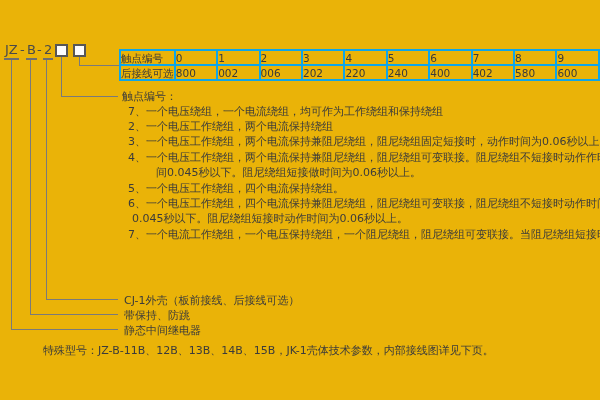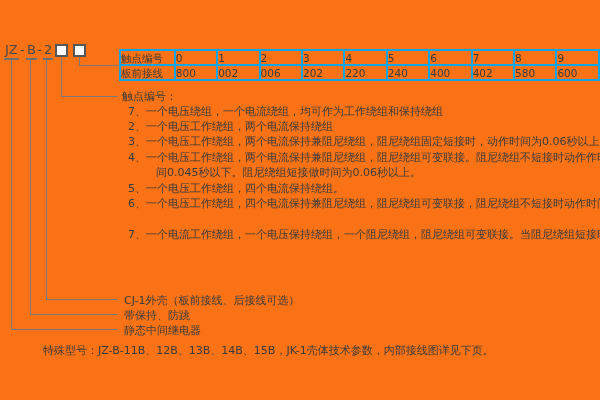--- a/index.html
+++ b/index.html
@@ -1,19 +1,19 @@
 <!DOCTYPE html>
 <html><head>
 <meta charset="utf-8">
 <style>
   html,body { margin:0; padding:0; }
   body { font-family:"DejaVu Sans", sans-serif; }
   .page {
     position:relative; width:600px; height:400px;
-    background:#f97316; overflow:hidden;
+    background:#eab308; overflow:hidden;
     color:#3b3b3b;
   }
   
   .mchar, .mdash {
     position:absolute; top:43px; font-size:13px; color:#4a4a4a;
     line-height:13px; letter-spacing:0;
   }
   .mchar { border-bottom:2px solid #6f6f6f; padding:0 1px 2px 1px; }
   .mbox {
     position:absolute; top:44px; width:9px; height:9px;
@@ -74,21 +74,21 @@
       <td>2</td>
       <td>3</td>
       <td>4</td>
       <td>5</td>
       <td>6</td>
       <td>7</td>
       <td>8</td>
       <td>9</td>
     </tr>
     <tr>
-      <td class="lab">板前接线</td>
+      <td class="lab">后接线可选</td>
       <td>800</td>
       <td>002</td>
       <td>006</td>
       <td>202</td>
       <td>220</td>
       <td>240</td>
       <td>400</td>
       <td>402</td>
       <td>580</td>
       <td>600</td>
@@ -97,20 +97,21 @@
     </table>
 
   <div class="txt" style="left:122px;top:90px">触点编号：</div>
   <div class="txt" style="left:128px;top:105px">7、一个电压绕组，一个电流绕组，均可作为工作绕组和保持绕组</div>
   <div class="txt" style="left:128px;top:120px">2、一个电压工作绕组，两个电流保持绕组</div>
   <div class="txt" style="left:128px;top:135px">3、一个电压工作绕组，两个电流保持兼阻尼绕组，阻尼绕组固定短接时，动作时间为0.06秒以上。</div>
   <div class="txt" style="left:128px;top:151px">4、一个电压工作绕组，两个电流保持兼阻尼绕组，阻尼绕组可变联接。阻尼绕组不短接时动作作时</div>
   <div class="txt" style="left:156px;top:166px">间0.045秒以下。阻尼绕组短接做时间为0.06秒以上。</div>
   <div class="txt" style="left:128px;top:182px">5、一个电压工作绕组，四个电流保持绕组。</div>
   <div class="txt" style="left:128px;top:197px">6、一个电压工作绕组，四个电流保持兼阻尼绕组，阻尼绕组可变联接，阻尼绕组不短接时动作时间</div>
+  <div class="txt" style="left:132px;top:212px">0.045秒以下。阻尼绕组短接时动作时间为0.06秒以上。</div>
   <div class="txt" style="left:128px;top:228px">7、一个电流工作绕组，一个电压保持绕组，一个阻尼绕组，阻尼绕组可变联接。当阻尼绕组短接时</div>
 
   <div class="txt" style="left:124px;top:294px">CJ-1外壳（板前接线、后接线可选）</div>
   <div class="txt" style="left:124px;top:309px">带保持、防跳</div>
   <div class="txt" style="left:124px;top:324px">静态中间继电器</div>
 
   <div class="txt" style="left:43px;top:344px">特殊型号：JZ-B-11B、12B、13B、14B、15B，JK-1壳体技术参数，内部接线图详见下页。</div>
 
 </div>
 

